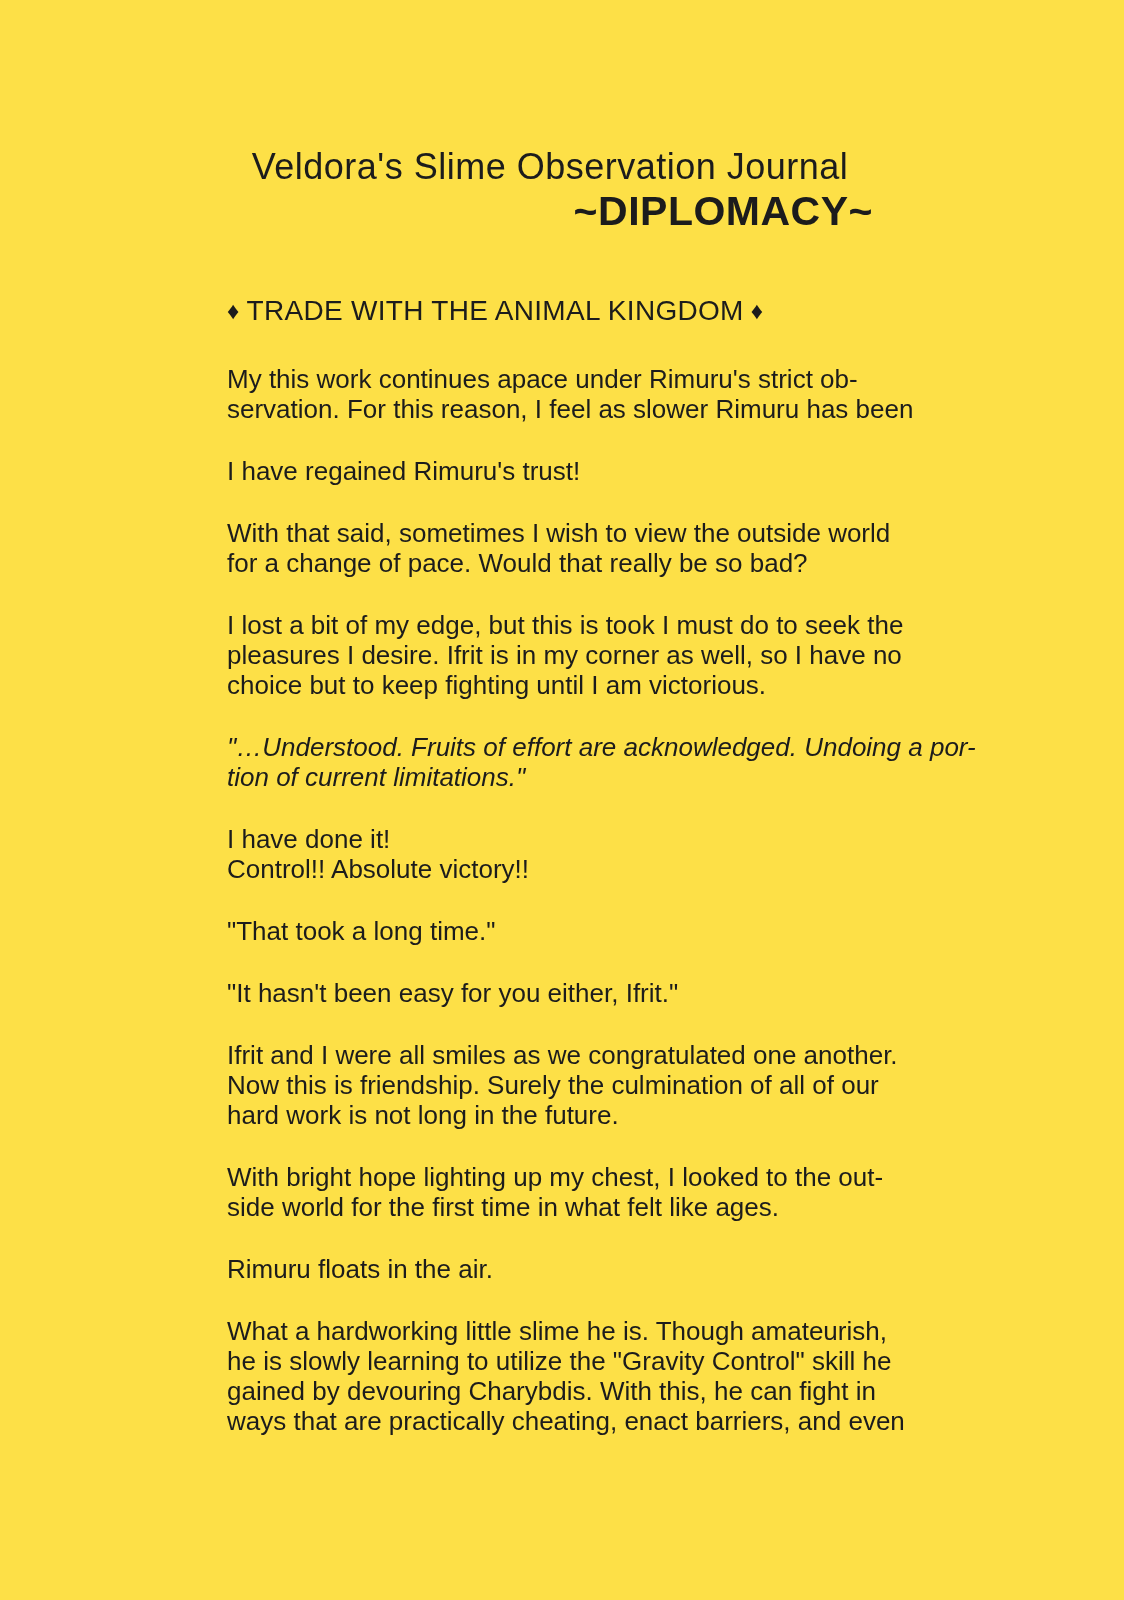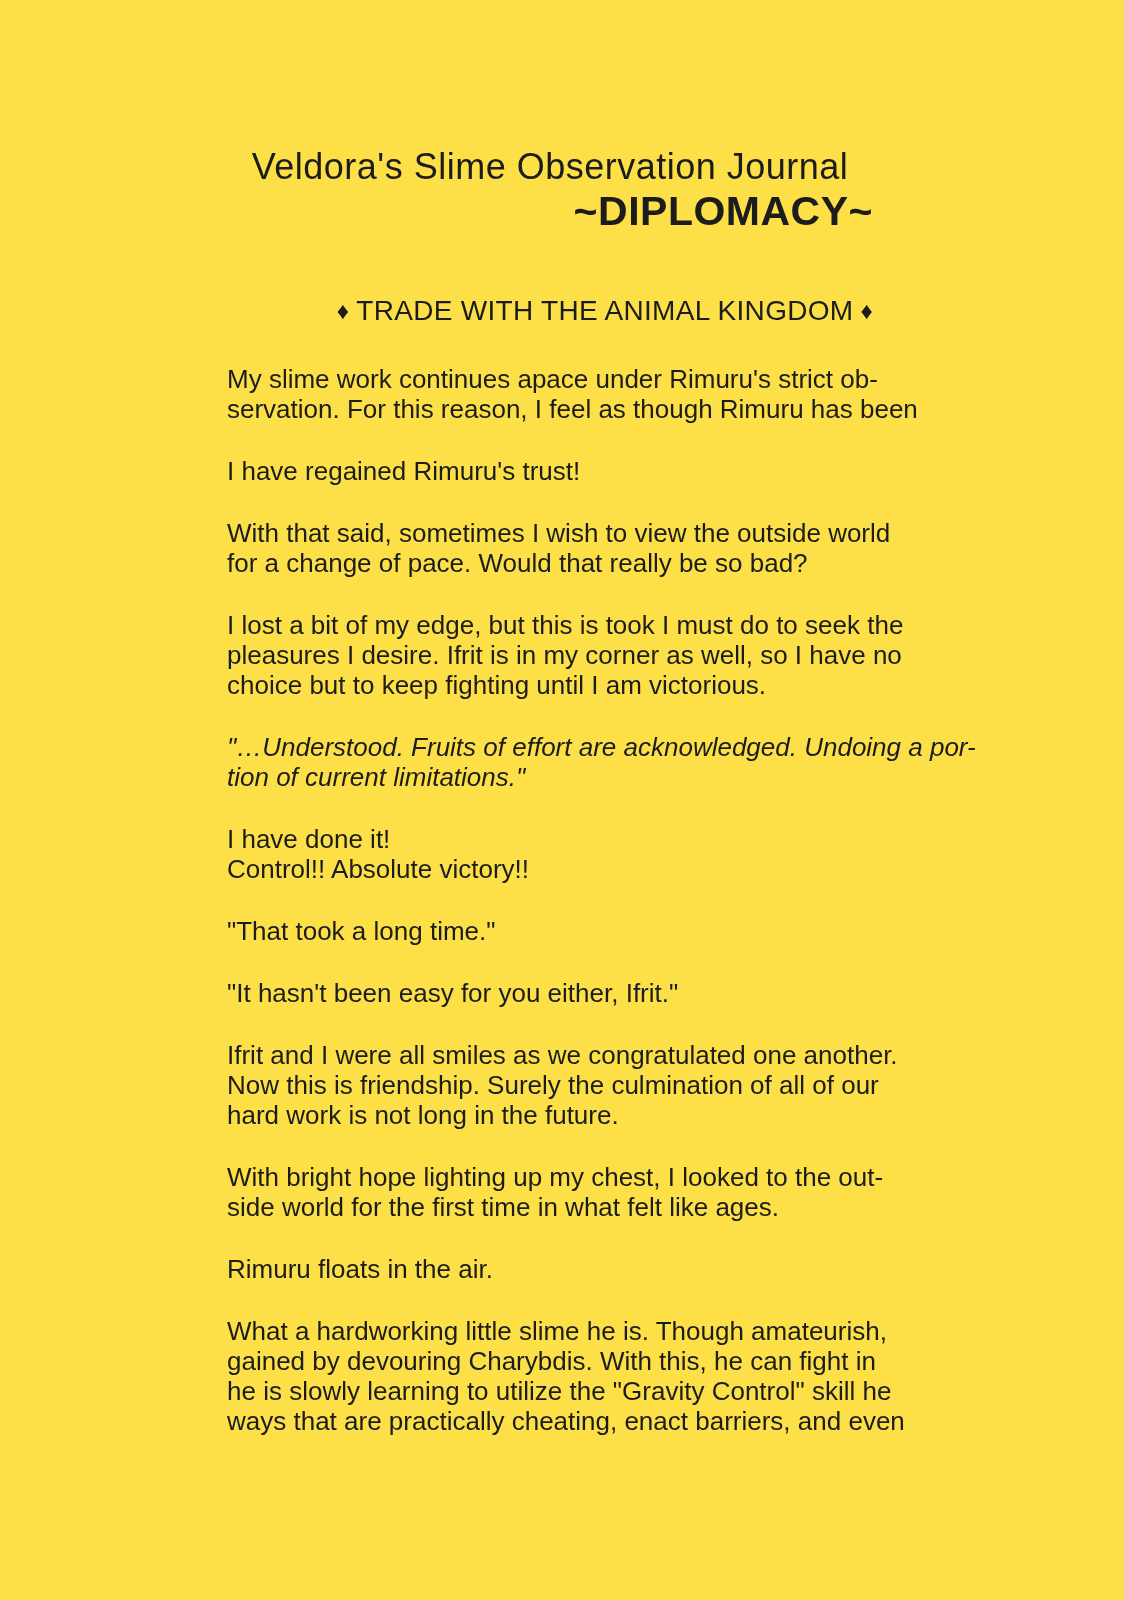--- a/index.html
+++ b/index.html
@@ -35,21 +35,21 @@
     line-height: 44px;
     font-weight: 700;
     text-align: right;
     margin-top: 2px;
     letter-spacing: 0.5px;
   }
   .section-heading {
     margin-top: 62px;
     font-size: 28px;
     line-height: 32px;
-    text-align: right;
+    text-align: left;
     white-space: nowrap;
     letter-spacing: 0.3px;
   }
   .section-heading .diamond {
     font-size: 24px;
     position: relative;
     top: -1px;
   }
   .section-heading .gap-l { padding-right: 7px; }
   .section-heading .gap-r { padding-left: 7px; }
@@ -79,22 +79,22 @@
     <div class="title-line1">Veldora's Slime Observation Journal</div>
     <div class="title-line2">~DIPLOMACY~</div>
 
     <div class="section-heading">
       <span class="diamond gap-l">♦</span><span>TRADE WITH THE ANIMAL KINGDOM</span><span class="diamond gap-r">♦</span>
     </div>
 
     <div class="body-text">
 
       <div class="para">
-        <div class="line">My slime work continues apace under Rimuru's strict ob-</div>
-        <div class="line">servation. For this reason, I feel as though Rimuru has been</div>
+        <div class="line">My this work continues apace under Rimuru's strict ob-</div>
+        <div class="line">servation. For this reason, I feel as slower Rimuru has been</div>
       </div>
 
       <div class="para">
         <div class="line">I have regained Rimuru's trust!</div>
       </div>
 
       <div class="para">
         <div class="line">With that said, sometimes I wish to view the outside world</div>
         <div class="line">for a change of pace. Would that really be so bad?</div>
       </div>
@@ -133,20 +133,20 @@
         <div class="line">With bright hope lighting up my chest, I looked to the out-</div>
         <div class="line">side world for the first time in what felt like ages.</div>
       </div>
 
       <div class="para">
         <div class="line">Rimuru floats in the air.</div>
       </div>
 
       <div class="para">
         <div class="line">What a hardworking little slime he is. Though amateurish,</div>
+        <div class="line">he is slowly learning to utilize the "Gravity Control" skill he</div>
         <div class="line">gained by devouring Charybdis. With this, he can fight in</div>
-        <div class="line">he is slowly learning to utilize the "Gravity Control" skill he</div>
         <div class="line">ways that are practically cheating, enact barriers, and even</div>
       </div>
 
     </div>
   </div>
 </div>
 
 </body></html>

